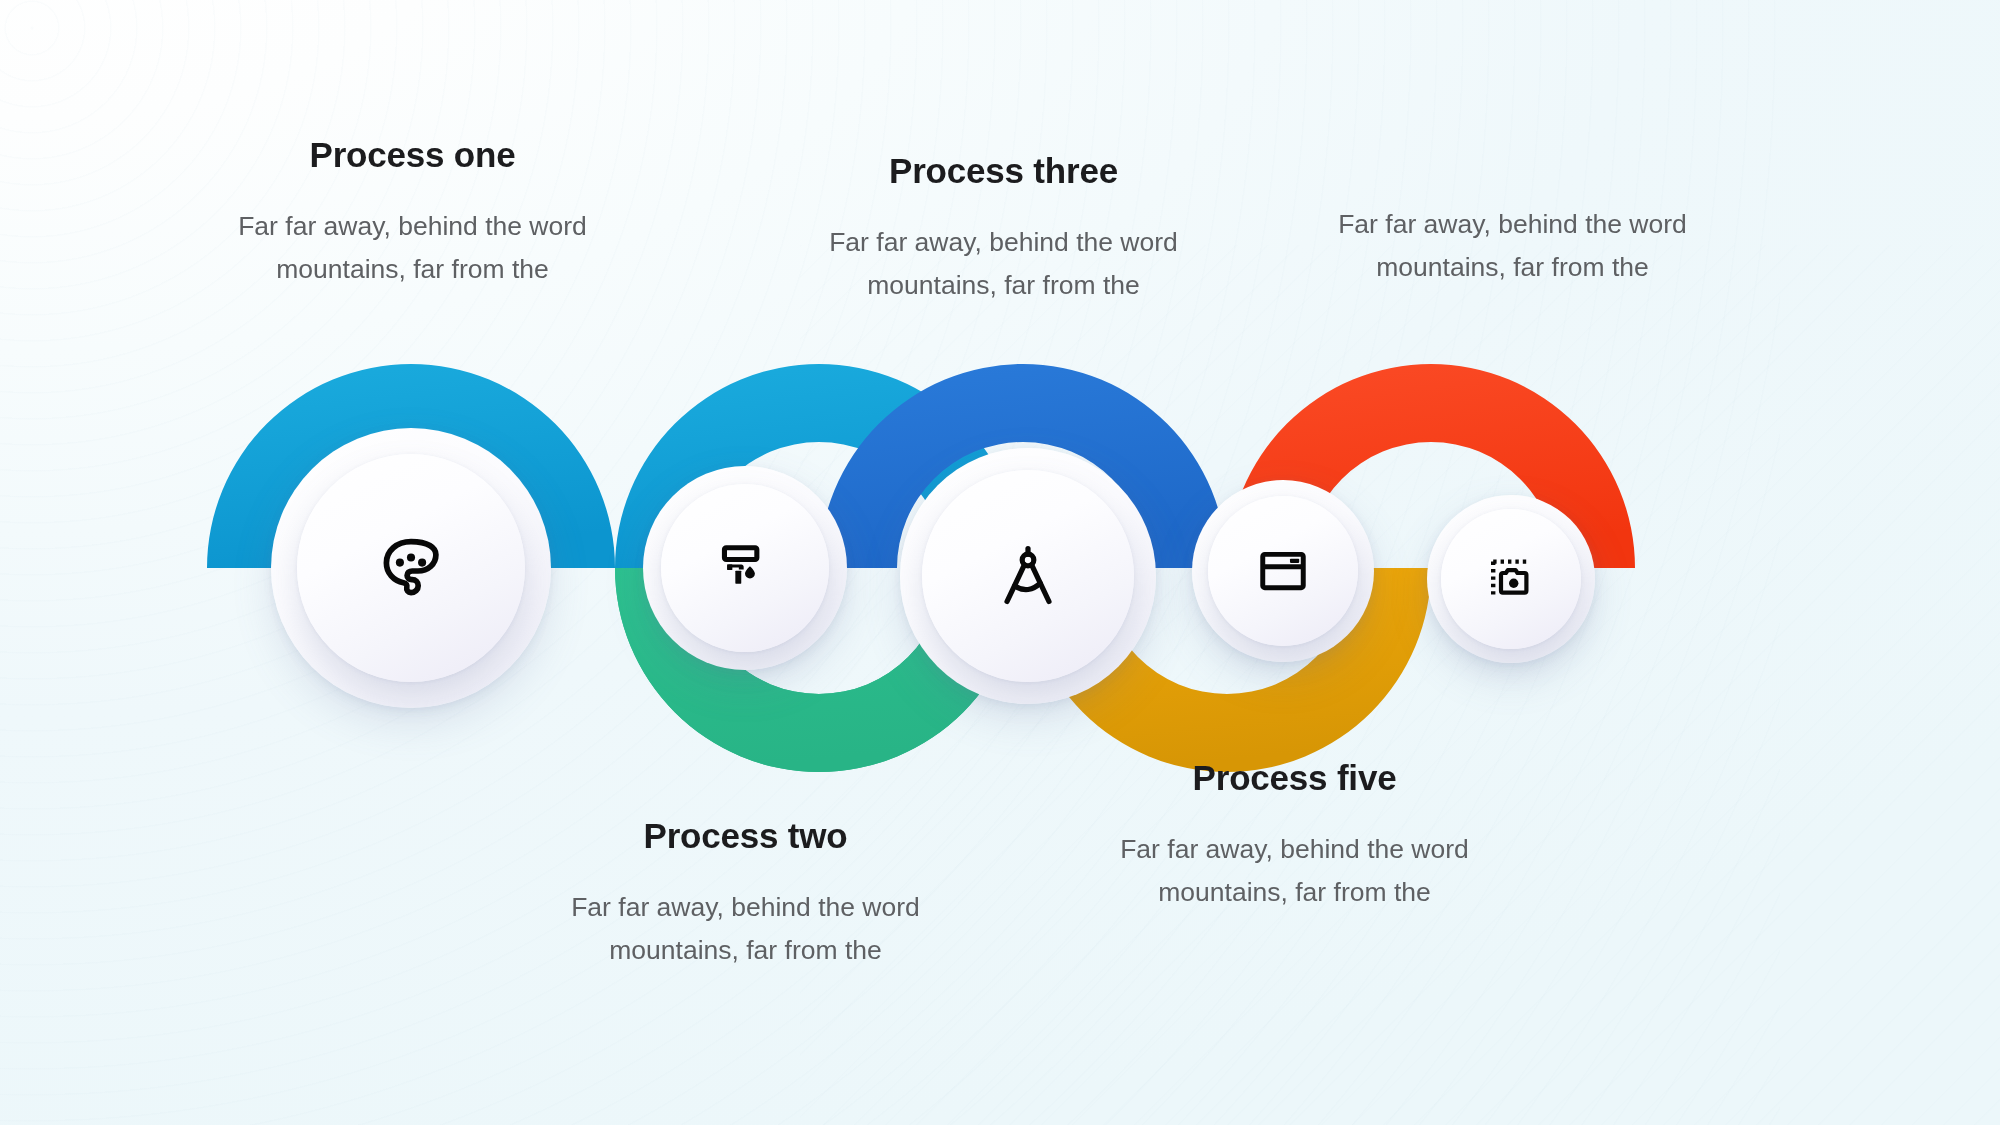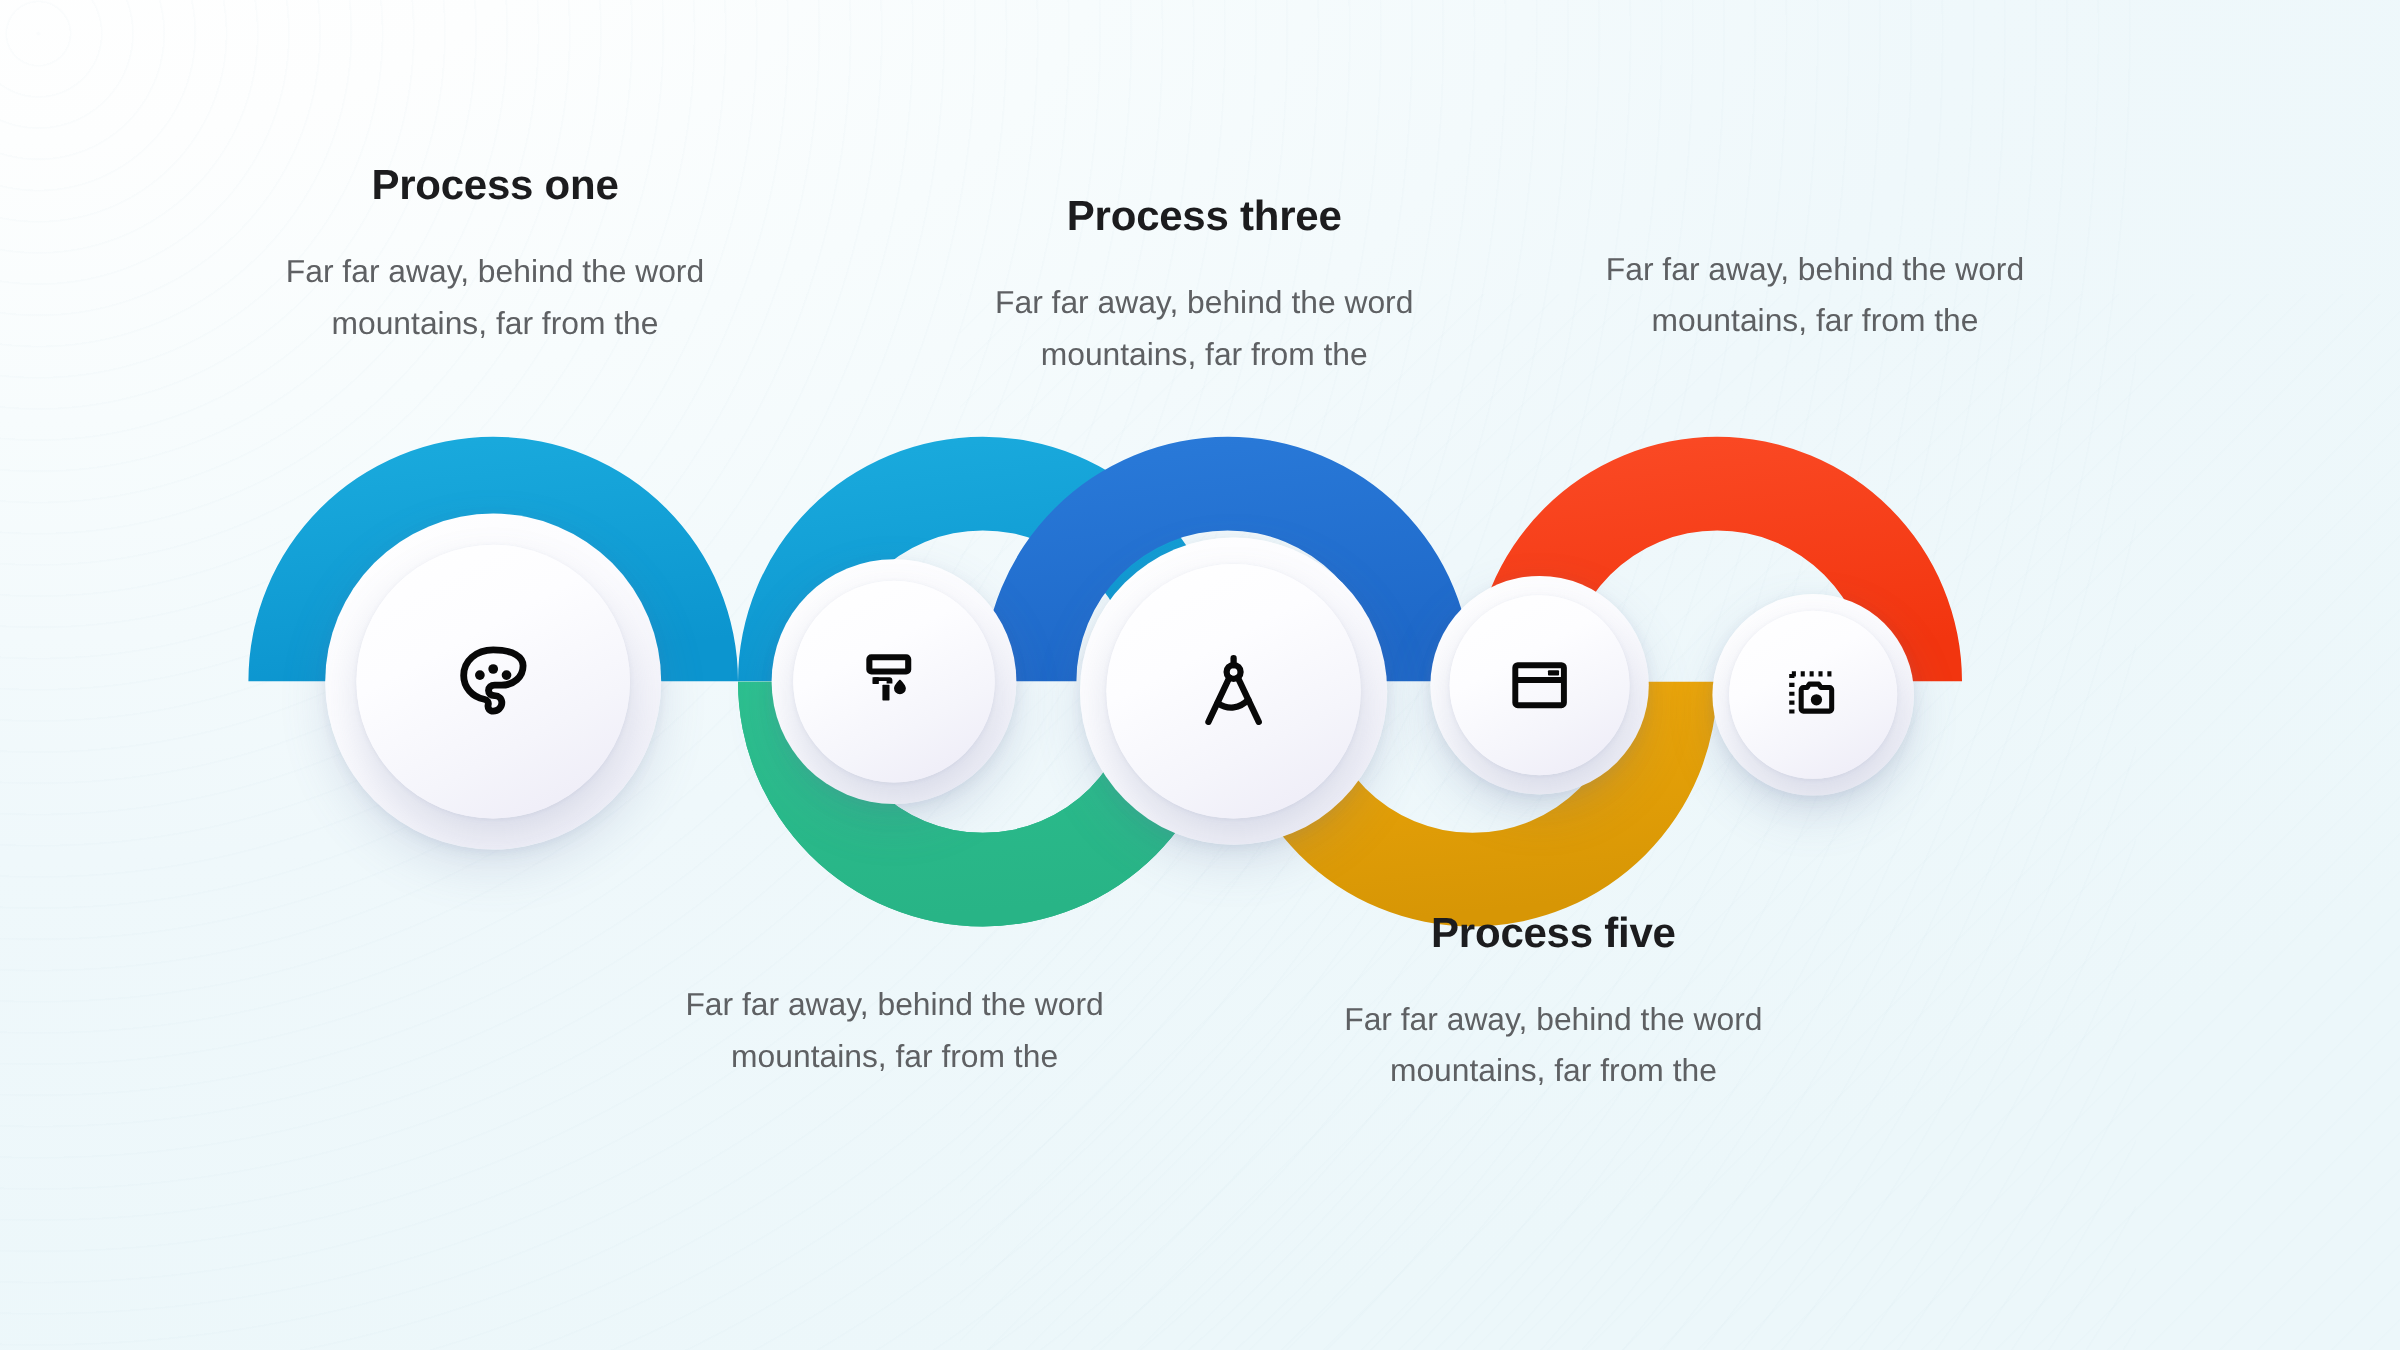--- a/index.html
+++ b/index.html
@@ -193,27 +193,28 @@
 
   <div class="tb" style="left:195px;top:135px;width:435px;">
     <div class="ttl">Process one</div>
     <div class="dsc">
       <span>Far far away, behind the word</span><br>
       <span>mountains, far from the</span>
     </div>
   </div>
 
   <div class="tb" style="left:528px;top:816px;width:435px;">
-    <div class="dsc">
-      <span>Far far away, behind the word</span><br>
-      <span>mountains, far from the</span>
-    </div>
-  </div>
-
-  <div class="tb" style="left:786px;top:161px;width:435px;">
+    <div class="ttl">Process two</div>
+    <div class="dsc">
+      <span>Far far away, behind the word</span><br>
+      <span>mountains, far from the</span>
+    </div>
+  </div>
+
+  <div class="tb" style="left:786px;top:151px;width:435px;">
     <div class="ttl">Process three</div>
     <div class="dsc">
       <span>Far far away, behind the word</span><br>
       <span>mountains, far from the</span>
     </div>
   </div>
 
   <div class="tb" style="left:1077px;top:758px;width:435px;">
     <div class="ttl">Process five</div>
     <div class="dsc">

